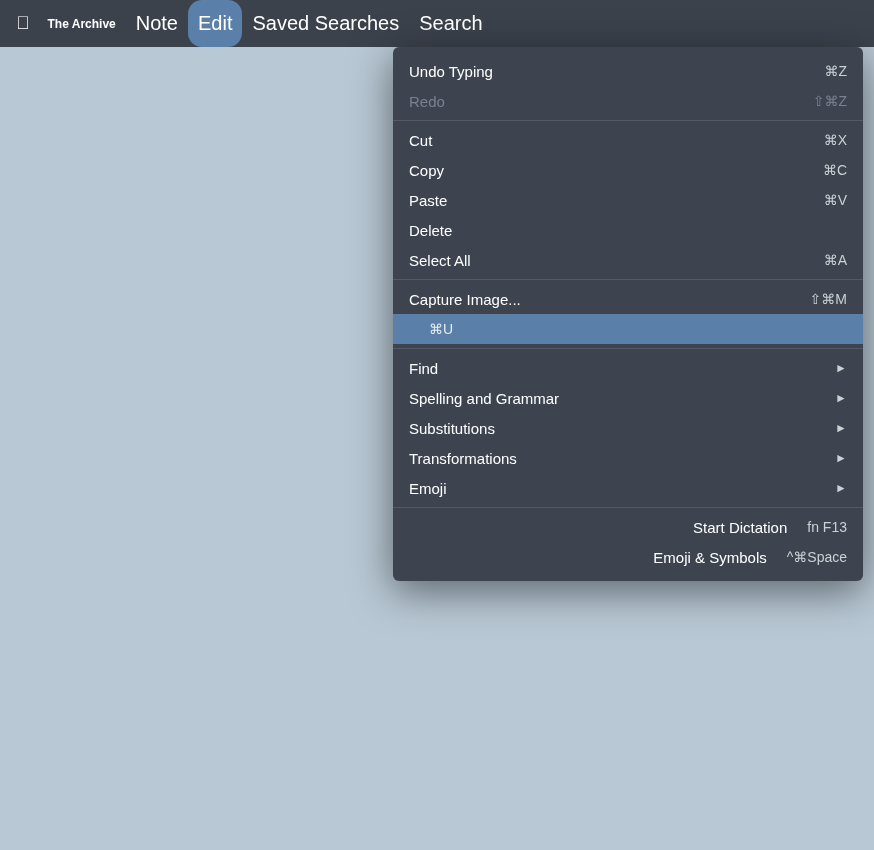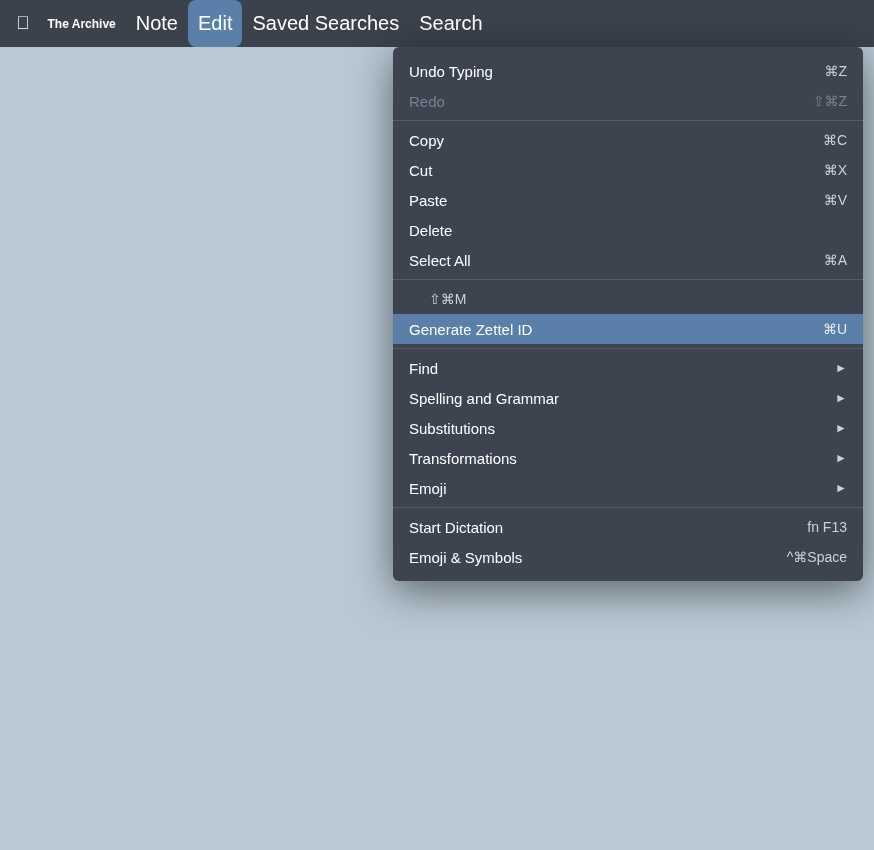--- a/index.html
+++ b/index.html
@@ -49,21 +49,21 @@
       padding: 4px 8px;
     }
 
     .menubar-item.app-name {
       font-weight: 600;
       font-size: 12px;
     }
 
     .menubar-item.active {
       background: #5a7fa8;
-      border-radius: 8px;
+      border-radius: 14px;
       text-align: right;
     }
 
     
     .content-area {
       position: absolute;
       top: 47px;
       left: 0;
       right: 0;
       bottom: 0;
@@ -84,20 +84,21 @@
       overflow: hidden;
     }
 
     .menu-section {
       border-bottom: 1px solid rgba(255,255,255,0.12);
       padding: 4px 0;
     }
 
     .menu-section:last-child {
       border-bottom: none;
+      text-align: right;
     }
 
     .menu-item {
       display: flex;
       align-items: center;
       justify-content: space-between;
       padding: 5px 16px;
       color: #ffffff;
       font-size: 15px;
       cursor: default;
@@ -168,47 +169,47 @@
       <span class="menu-item-shortcut">⌘Z</span>
     </div>
     <div class="menu-item disabled">
       <span class="menu-item-label">Redo</span>
       <span class="menu-item-shortcut">⇧⌘Z</span>
     </div>
   </div>
 
   <div class="menu-section">
     <div class="menu-item">
+      <span class="menu-item-label">Cut</span>
+      <span class="menu-item-shortcut">⌘X</span>
+    </div>
+    <div class="menu-item">
       <span class="menu-item-label">Copy</span>
       <span class="menu-item-shortcut">⌘C</span>
     </div>
     <div class="menu-item">
-      <span class="menu-item-label">Cut</span>
-      <span class="menu-item-shortcut">⌘X</span>
-    </div>
-    <div class="menu-item">
       <span class="menu-item-label">Paste</span>
       <span class="menu-item-shortcut">⌘V</span>
     </div>
     <div class="menu-item">
       <span class="menu-item-label">Delete</span>
       <span class="menu-item-shortcut"></span>
     </div>
     <div class="menu-item">
       <span class="menu-item-label">Select All</span>
       <span class="menu-item-shortcut">⌘A</span>
     </div>
   </div>
 
   <div class="menu-section">
     <div class="menu-item">
+      <span class="menu-item-label">Capture Image...</span>
       <span class="menu-item-shortcut">⇧⌘M</span>
     </div>
     <div class="menu-item highlighted">
-      <span class="menu-item-label">Generate Zettel ID</span>
       <span class="menu-item-shortcut">⌘U</span>
     </div>
   </div>
 
   <div class="menu-section">
     <div class="menu-item">
       <span class="menu-item-label">Find</span>
       <span class="menu-item-arrow">►</span>
     </div>
     <div class="menu-item">

